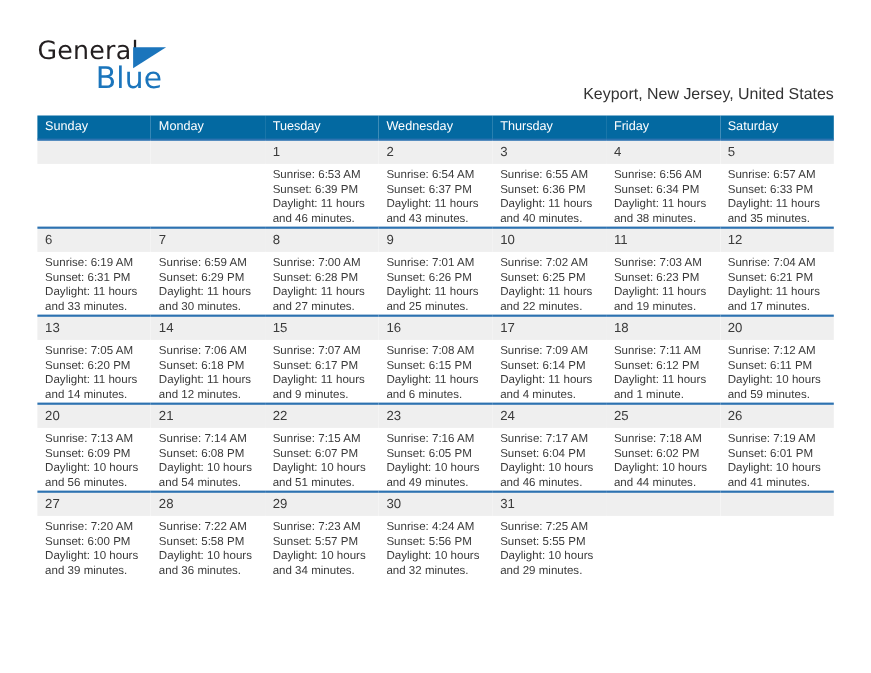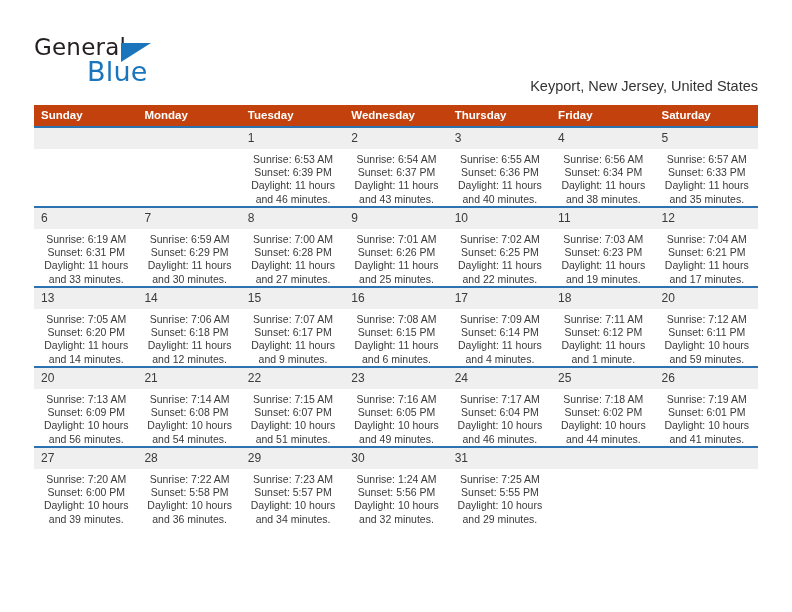--- a/index.html
+++ b/index.html
@@ -89,24 +89,24 @@
     left: 34px;
     top: 105px;
     width: 724px;
   }
   .cal-table {
     width: 724px;
     border-collapse: collapse;
     table-layout: fixed;
   }
   .cal-table th {
-    background: #c2410c;
+    background: #0369a1;
     color: #ffffff;
     font-size: 11.5px;
-    font-weight: bold;
+    font-weight: normal;
     text-align: left;
     padding: 4px 0 5px 7px;
     height: 12px;
     border: none;
   }
   .cal-table td {
     vertical-align: top;
     padding: 0;
     border: none;
     border-top: 2px solid #2d72b0;
@@ -123,21 +123,20 @@
     color: #3a3a3a;
     padding: 4px 0 4px 7px;
     height: 13px;
     line-height: 13px;
   }
   .info {
     padding: 4px 6px 0 7px;
     font-size: 10.5px;
     line-height: 13.2px;
     color: #3a3a3a;
-    text-align: center;
   }
   .info div {
     white-space: nowrap;
   }
 </style>
 </head>
 <body>
 
 <div class="page">
 
@@ -443,21 +442,21 @@
             <div class="info">
               <div>Sunrise: 7:23 AM</div>
               <div>Sunset: 5:57 PM</div>
               <div>Daylight: 10 hours</div>
               <div>and 34 minutes.</div>
             </div>
           </td>
           <td>
             <span class="daynum">30</span>
             <div class="info">
-              <div>Sunrise: 1:24 AM</div>
+              <div>Sunrise: 4:24 AM</div>
               <div>Sunset: 5:56 PM</div>
               <div>Daylight: 10 hours</div>
               <div>and 32 minutes.</div>
             </div>
           </td>
           <td>
             <span class="daynum">31</span>
             <div class="info">
               <div>Sunrise: 7:25 AM</div>
               <div>Sunset: 5:55 PM</div>

